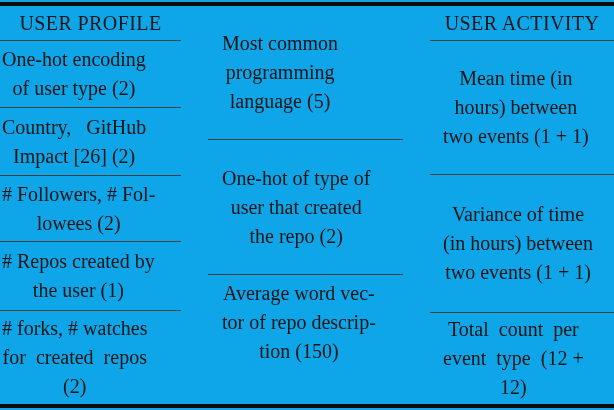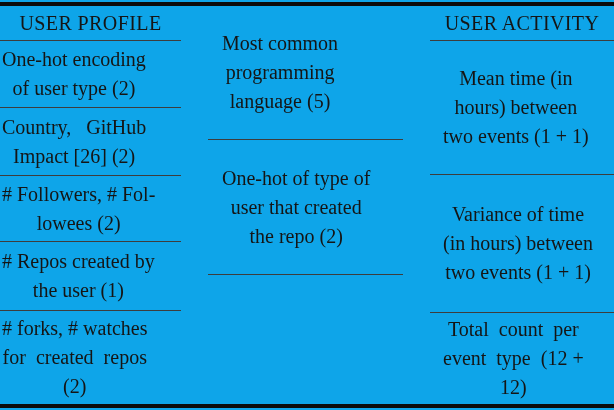--- a/index.html
+++ b/index.html
@@ -94,20 +94,23 @@
 (2)</div>
   </div>
 
   <div class="col col2">
     <div class="cell r1">Most common
 programming
 language (5)</div>
     <div class="cell r2">One-hot of type of
 user that created
 the repo (2)</div>
+    <div class="cell r3 last">Average word vec-
+tor of repo descrip-
+tion (150)</div>
   </div>
 
   <div class="col col3">
     <div class="hdr">USER ACTIVITY</div>
     <div class="cell r1">Mean time (in
 hours) between
 two events (1 + 1)</div>
     <div class="cell r2">Variance of time
 (in hours) between
 two events (1 + 1)</div>

